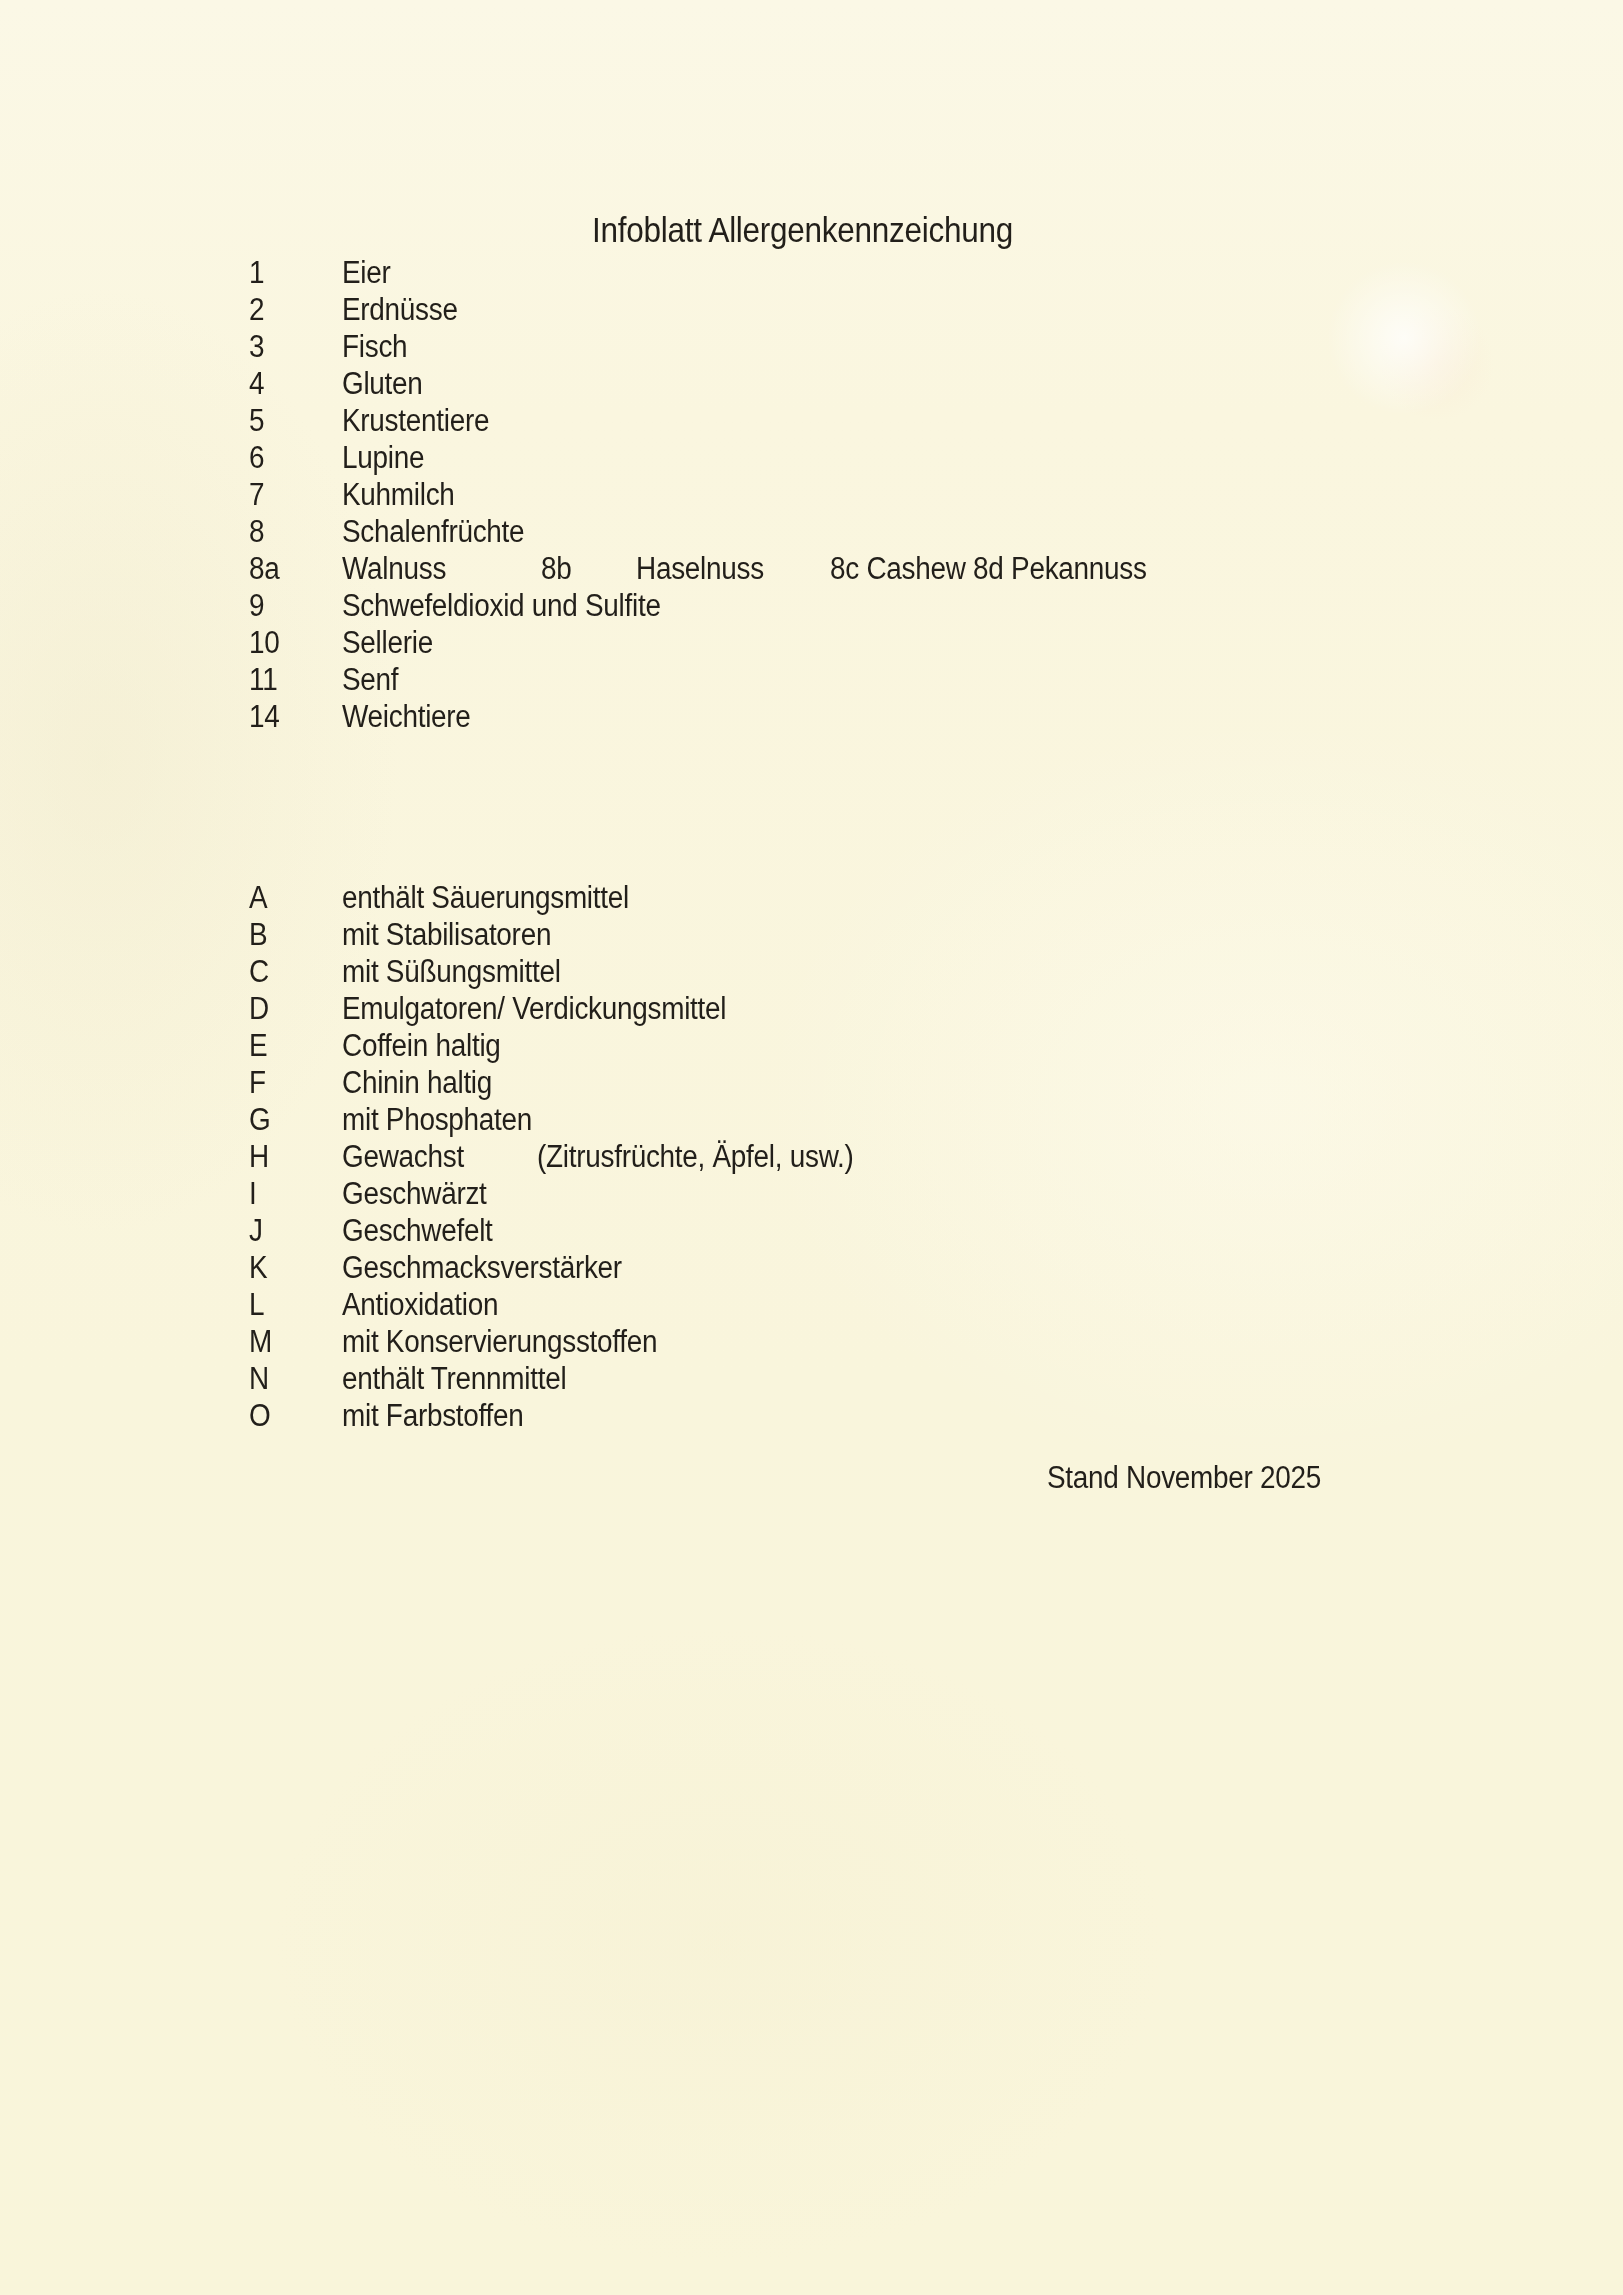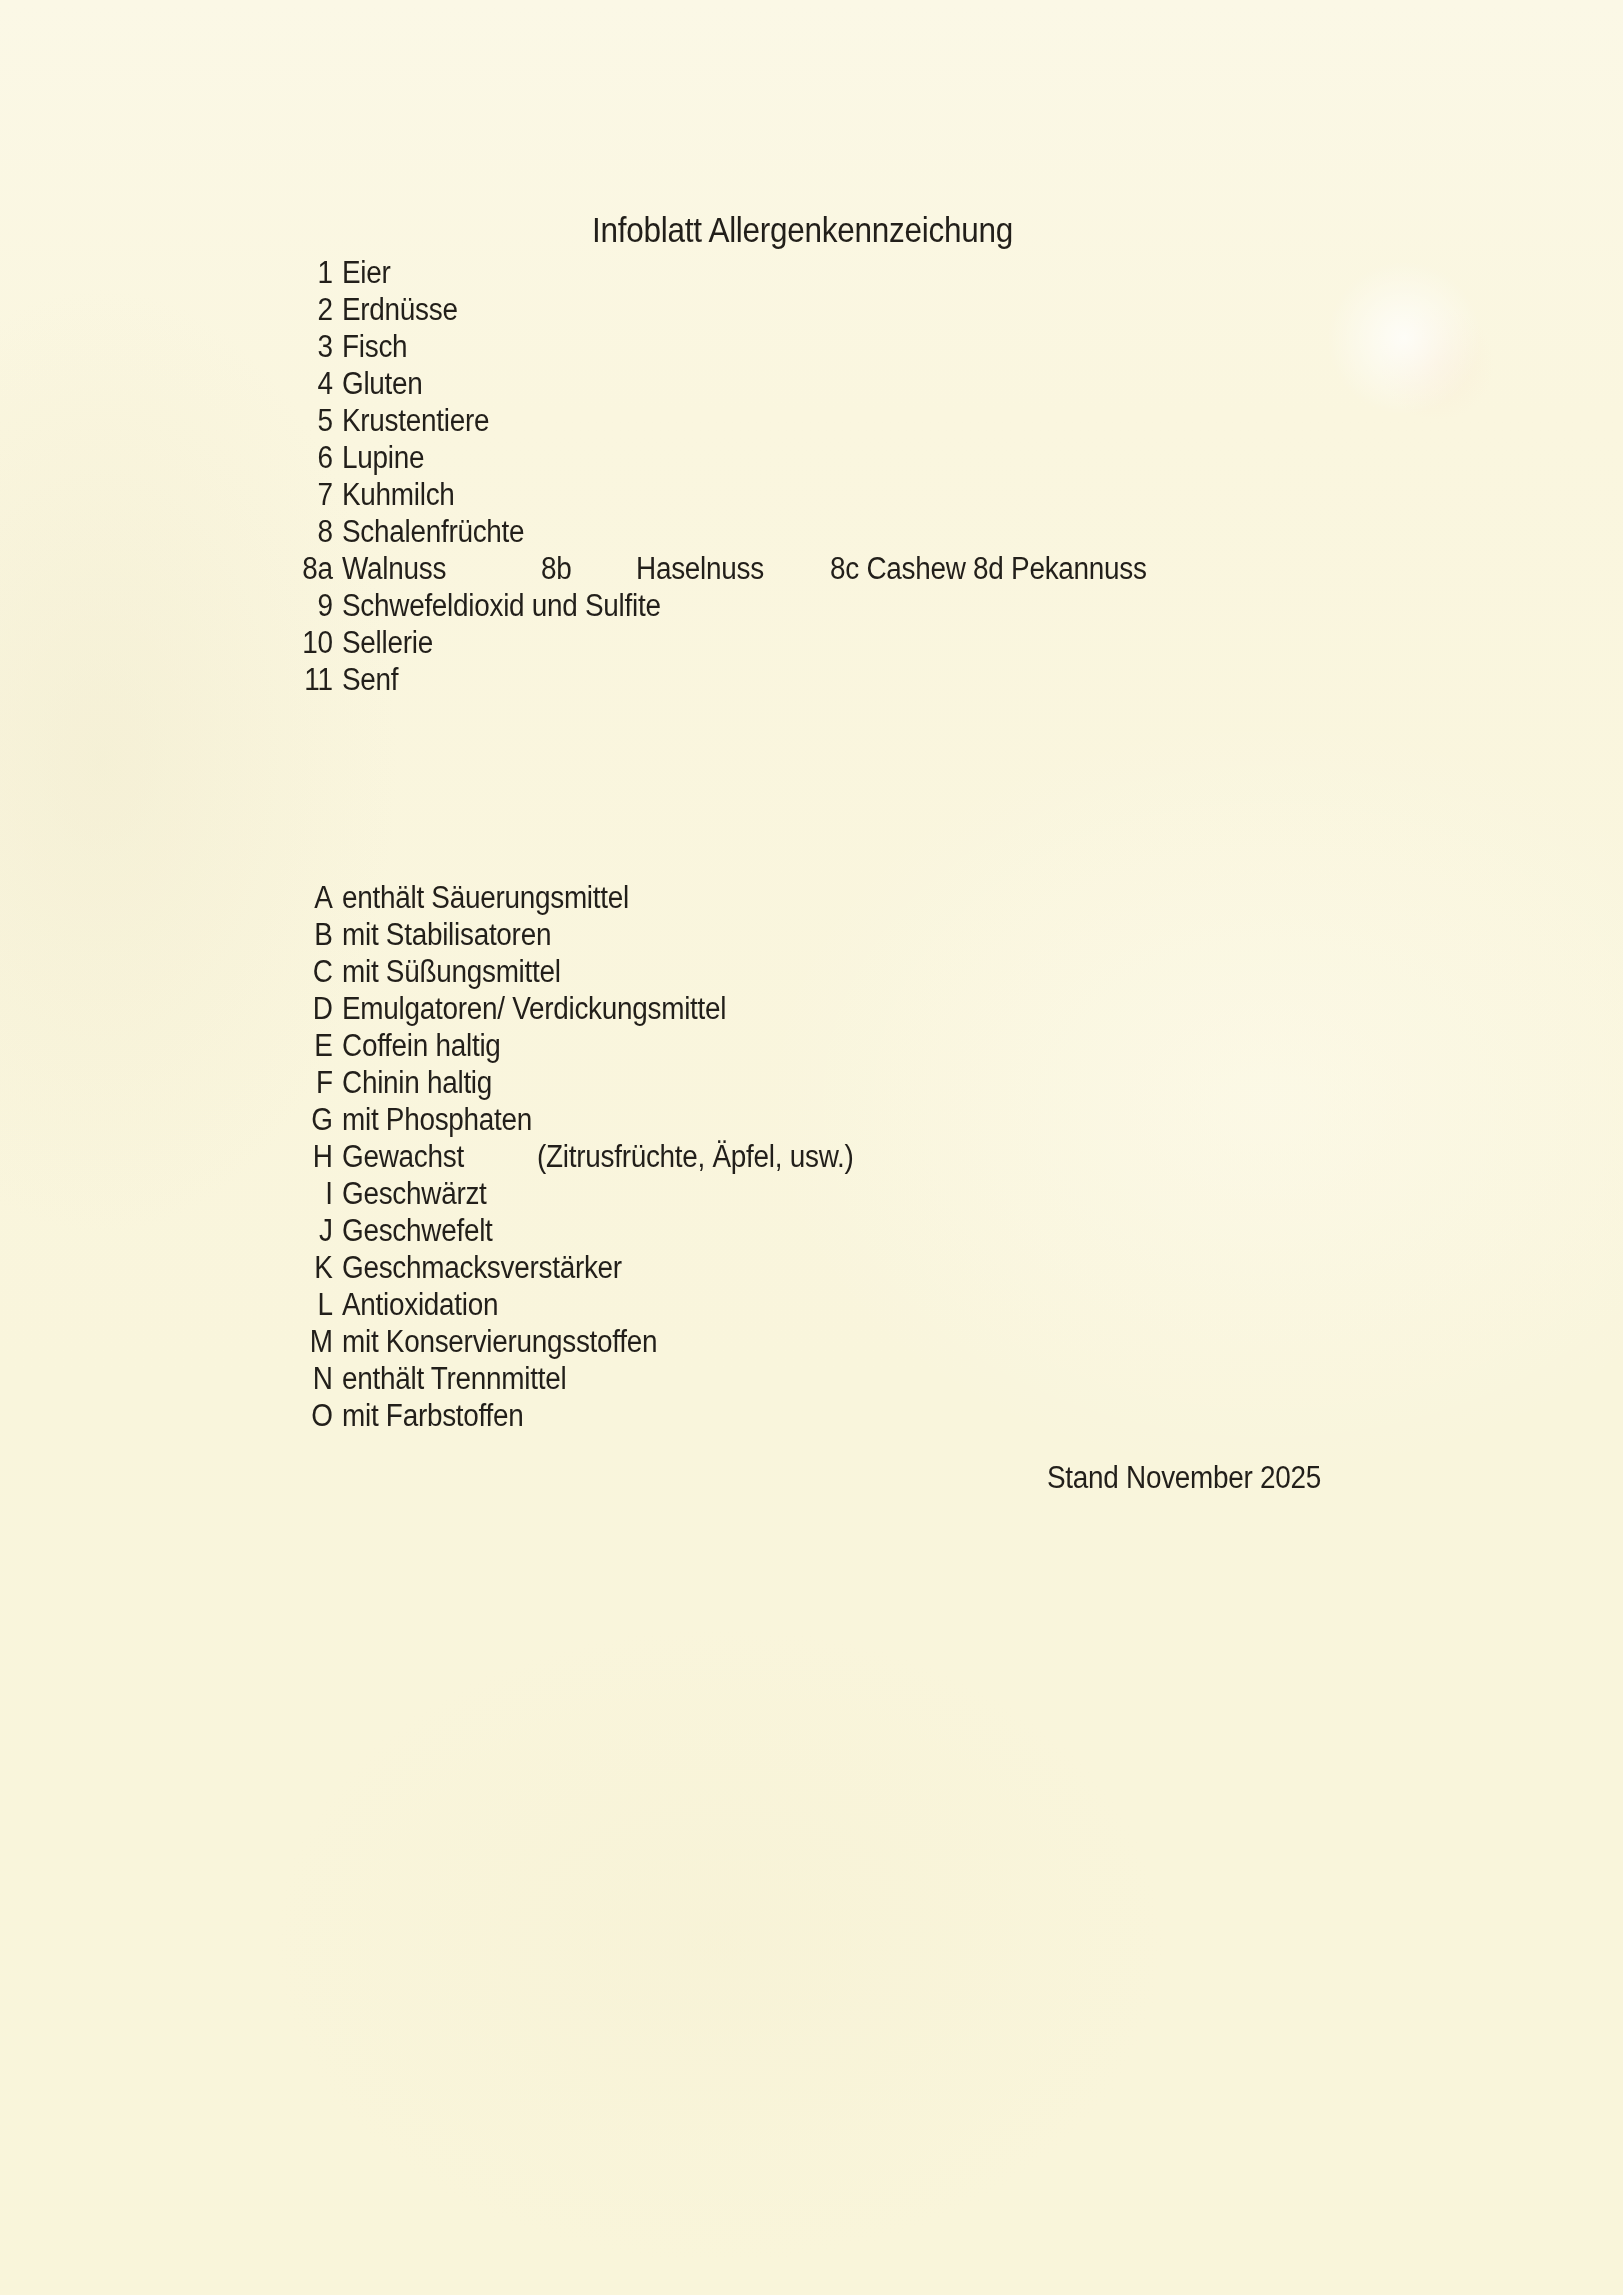--- a/index.html
+++ b/index.html
@@ -10,21 +10,20 @@
     background-color:#faf6df;
     background-image:
       radial-gradient(circle 110px at 1404px 338px, rgba(255,255,255,0.75), rgba(255,255,255,0) 70%),
       radial-gradient(circle 76px at 1437px 364px, rgba(250,226,205,0.30), rgba(250,226,205,0) 75%),
       radial-gradient(ellipse 423px 676px at 101px 761px, rgba(238,232,202,0.40), rgba(238,232,202,0) 70%),
       radial-gradient(ellipse 592px 423px at 719px 1945px, rgba(246,241,212,0.55), rgba(246,241,212,0) 75%),
       radial-gradient(ellipse 676px 507px at 1268px 1099px, rgba(254,252,240,0.45), rgba(254,252,240,0) 75%),
       linear-gradient(180deg, #fbf8e6 0%, #faf6df 18%, #f9f5dc 60%, #f9f5da 100%);
     font-family:"Liberation Sans","DejaVu Sans",sans-serif;
     color:#221f1a;
-    text-align:right;
   }
   .t{display:inline-block;transform:scaleX(0.9);transform-origin:0 50%;white-space:nowrap;}
   .title{
     position:absolute;left:592px;top:212px;
     font-size:35px;line-height:1;letter-spacing:-0.3px;
   }
   .list{position:absolute;left:0;right:0;}
   .allergen-list{top:254px;}
   .additive-list{top:879px;}
   .row{
@@ -97,20 +96,24 @@
       <span class="lbl t">Schwefeldioxid und Sulfite</span>
     </div>
     <div class="row">
       <span class="num t">10</span>
       <span class="lbl t">Sellerie</span>
     </div>
     <div class="row">
       <span class="num t">11</span>
       <span class="lbl t">Senf</span>
     </div>
+    <div class="row">
+      <span class="num t">14</span>
+      <span class="lbl t">Weichtiere</span>
+    </div>
   </div>
 
   <div class="list additive-list">
     <div class="row">
       <span class="num t">A</span>
       <span class="lbl t">enthält Säuerungsmittel</span>
     </div>
     <div class="row">
       <span class="num t">B</span>
       <span class="lbl t">mit Stabilisatoren</span>

